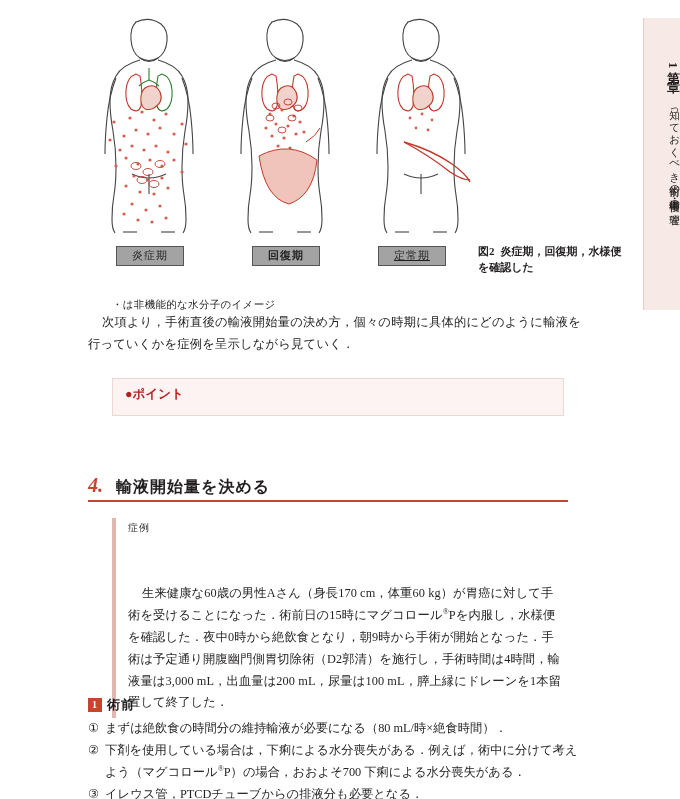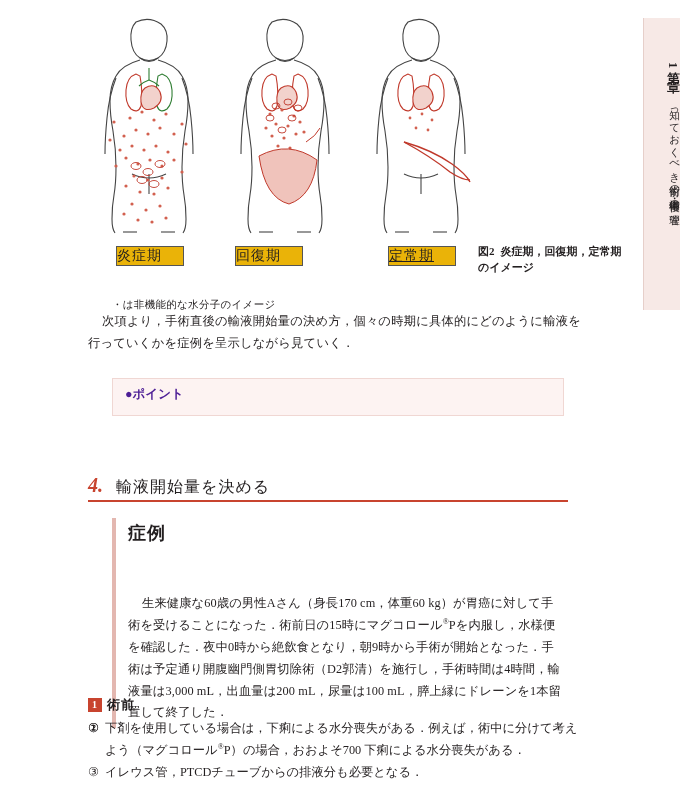--- a/index.html
+++ b/index.html
@@ -86,24 +86,24 @@
     left: 30px;
     top: 232px;
     width: 390px;
     height: 20px;
   }
   .phase-label {
     position: absolute;
     width: 66px;
     height: 18px;
     border: 1px solid #555;
-    font-size: 14px;
+    font-size: 11px;
     line-height: 17px;
-    text-align: left;
-    background: #eab308;
+    text-align: center;
+    background: #a3a3a3;
     letter-spacing: 1px;
   }
   .fig-note {
     position: absolute;
     left: 52px;
     top: 256px;
     font-size: 10.5px;
     letter-spacing: 0.3px;
     margin-top: 28px;
   }
@@ -121,35 +121,35 @@
     margin-right: 6px;
   }
 
   
   .para {
     position: absolute;
     font-size: 12.3px;
     line-height: 1.75;
     letter-spacing: 0.2px;
   }
-  #para-1 { left: 88px; top: 312px; width: 500px; text-indent: 14px; font-family: Liberation Mono, monospace; }
+  #para-1 { left: 88px; top: 312px; width: 500px; text-indent: 14px; }
 
   
   .point-box {
     position: absolute;
     left: 112px;
     top: 378px;
     width: 452px;
     background: #fdf3f2;
     border: 1px solid #f0d7d3;
     padding: 7px 12px 9px 12px;
     box-sizing: border-box;
   }
   .point-title {
-    color: #4c1d95;
+    color: #b91c1c;
     font-weight: bold;
     font-size: 12.5px;
     margin-bottom: 3px;
   }
   .point-item {
     font-size: 12.3px;
     line-height: 1.6;
   }
 
   
@@ -168,21 +168,21 @@
     font-weight: bold;
     font-style: italic;
     color: #c8442f;
     font-family: "Liberation Serif", serif;
   }
   .sec-title {
     position: absolute;
     left: 28px;
     top: 1px;
     font-size: 16px;
-    font-weight: normal;
+    font-weight: bold;
     letter-spacing: 1px;
   }
   .sec-rule {
     position: absolute;
     left: 0;
     top: 24px;
     width: 480px;
     height: 2px;
     background: #c8442f;
   }
@@ -191,22 +191,22 @@
   .case-box {
     position: absolute;
     left: 112px;
     top: 518px;
     width: 452px;
     box-sizing: border-box;
     border-left: 4px solid #e3b7b0;
     padding: 3px 0 4px 12px;
   }
   .case-title {
-    font-size: 18px;
-    font-weight: bold;
+    font-size: 10px;
+    font-weight: normal;
     letter-spacing: 1px;
     margin-bottom: 15px;
   }
   .case-body {
     font-size: 12.3px;
     line-height: 1.78;
     text-indent: 14px;
     letter-spacing: 0.1px;
     margin-top: 48px;
   }
@@ -423,28 +423,28 @@
               <circle cx="70" cy="106" r="1.4"></circle>
             <circle cx="54" cy="114" r="1.4"></circle>
               <circle cx="66" cy="116" r="1.4"></circle>
           </g>
         </svg>
       </div>
     </div>
 
     <div class="caption-row">
       <div class="phase-label" style="left:26px;">炎症期</div>
-      <div class="phase-label" style="left:145px;">回復期</div>
-      <div class="phase-label" style="left:298px;text-decoration:underline;">定常期</div>
+      <div class="phase-label" style="left:162px;font-weight:bold;">回復期</div>
+      <div class="phase-label" style="left:288px;text-decoration:underline;">定常期</div>
     </div>
 
     <div class="fig-note">・は非機能的な水分子のイメージ</div>
 
     <div class="fig-title">
-      <span class="fignum">図2</span><span>炎症期，回復期，定常期のイメージ</span>
+      <span class="fignum">図2</span><span>炎症期，回復期，水様便を確認した</span>
       
     </div>
   </div>
 
   <div class="para" id="para-1">次項より，手術直後の輸液開始量の決め方，個々の時期に具体的にどのように輸液を行っていくかを症例を呈示しながら見ていく．</div>
 
   <div class="point-box">
     <div class="point-title">●ポイント</div>
   </div>
 
@@ -460,20 +460,21 @@
   </div>
 
 
   <div class="sub-head">
     <span class="sub-num">1</span><span>術前</span>
   </div>
 
   <div class="list">
     <div class="list-item">
       <span class="marker">①</span>
+      <span>まずは絶飲食の時間分の維持輸液が必要になる（80 mL/時×絶食時間）．</span>
     </div>
     <div class="list-item">
       <span class="marker">②</span>
       <span>下剤を使用している場合は，下痢による水分喪失がある．例えば，術中に分けて考えよう（マグコロール</span><span class="sup">®</span><span>P）の場合，おおよそ700 下痢による水分喪失がある．</span>
     </div>
     <div class="list-item">
       <span class="marker">③</span>
       <span>イレウス管，PTCDチューブからの排液分も必要となる．</span>
     </div>
   </div>

